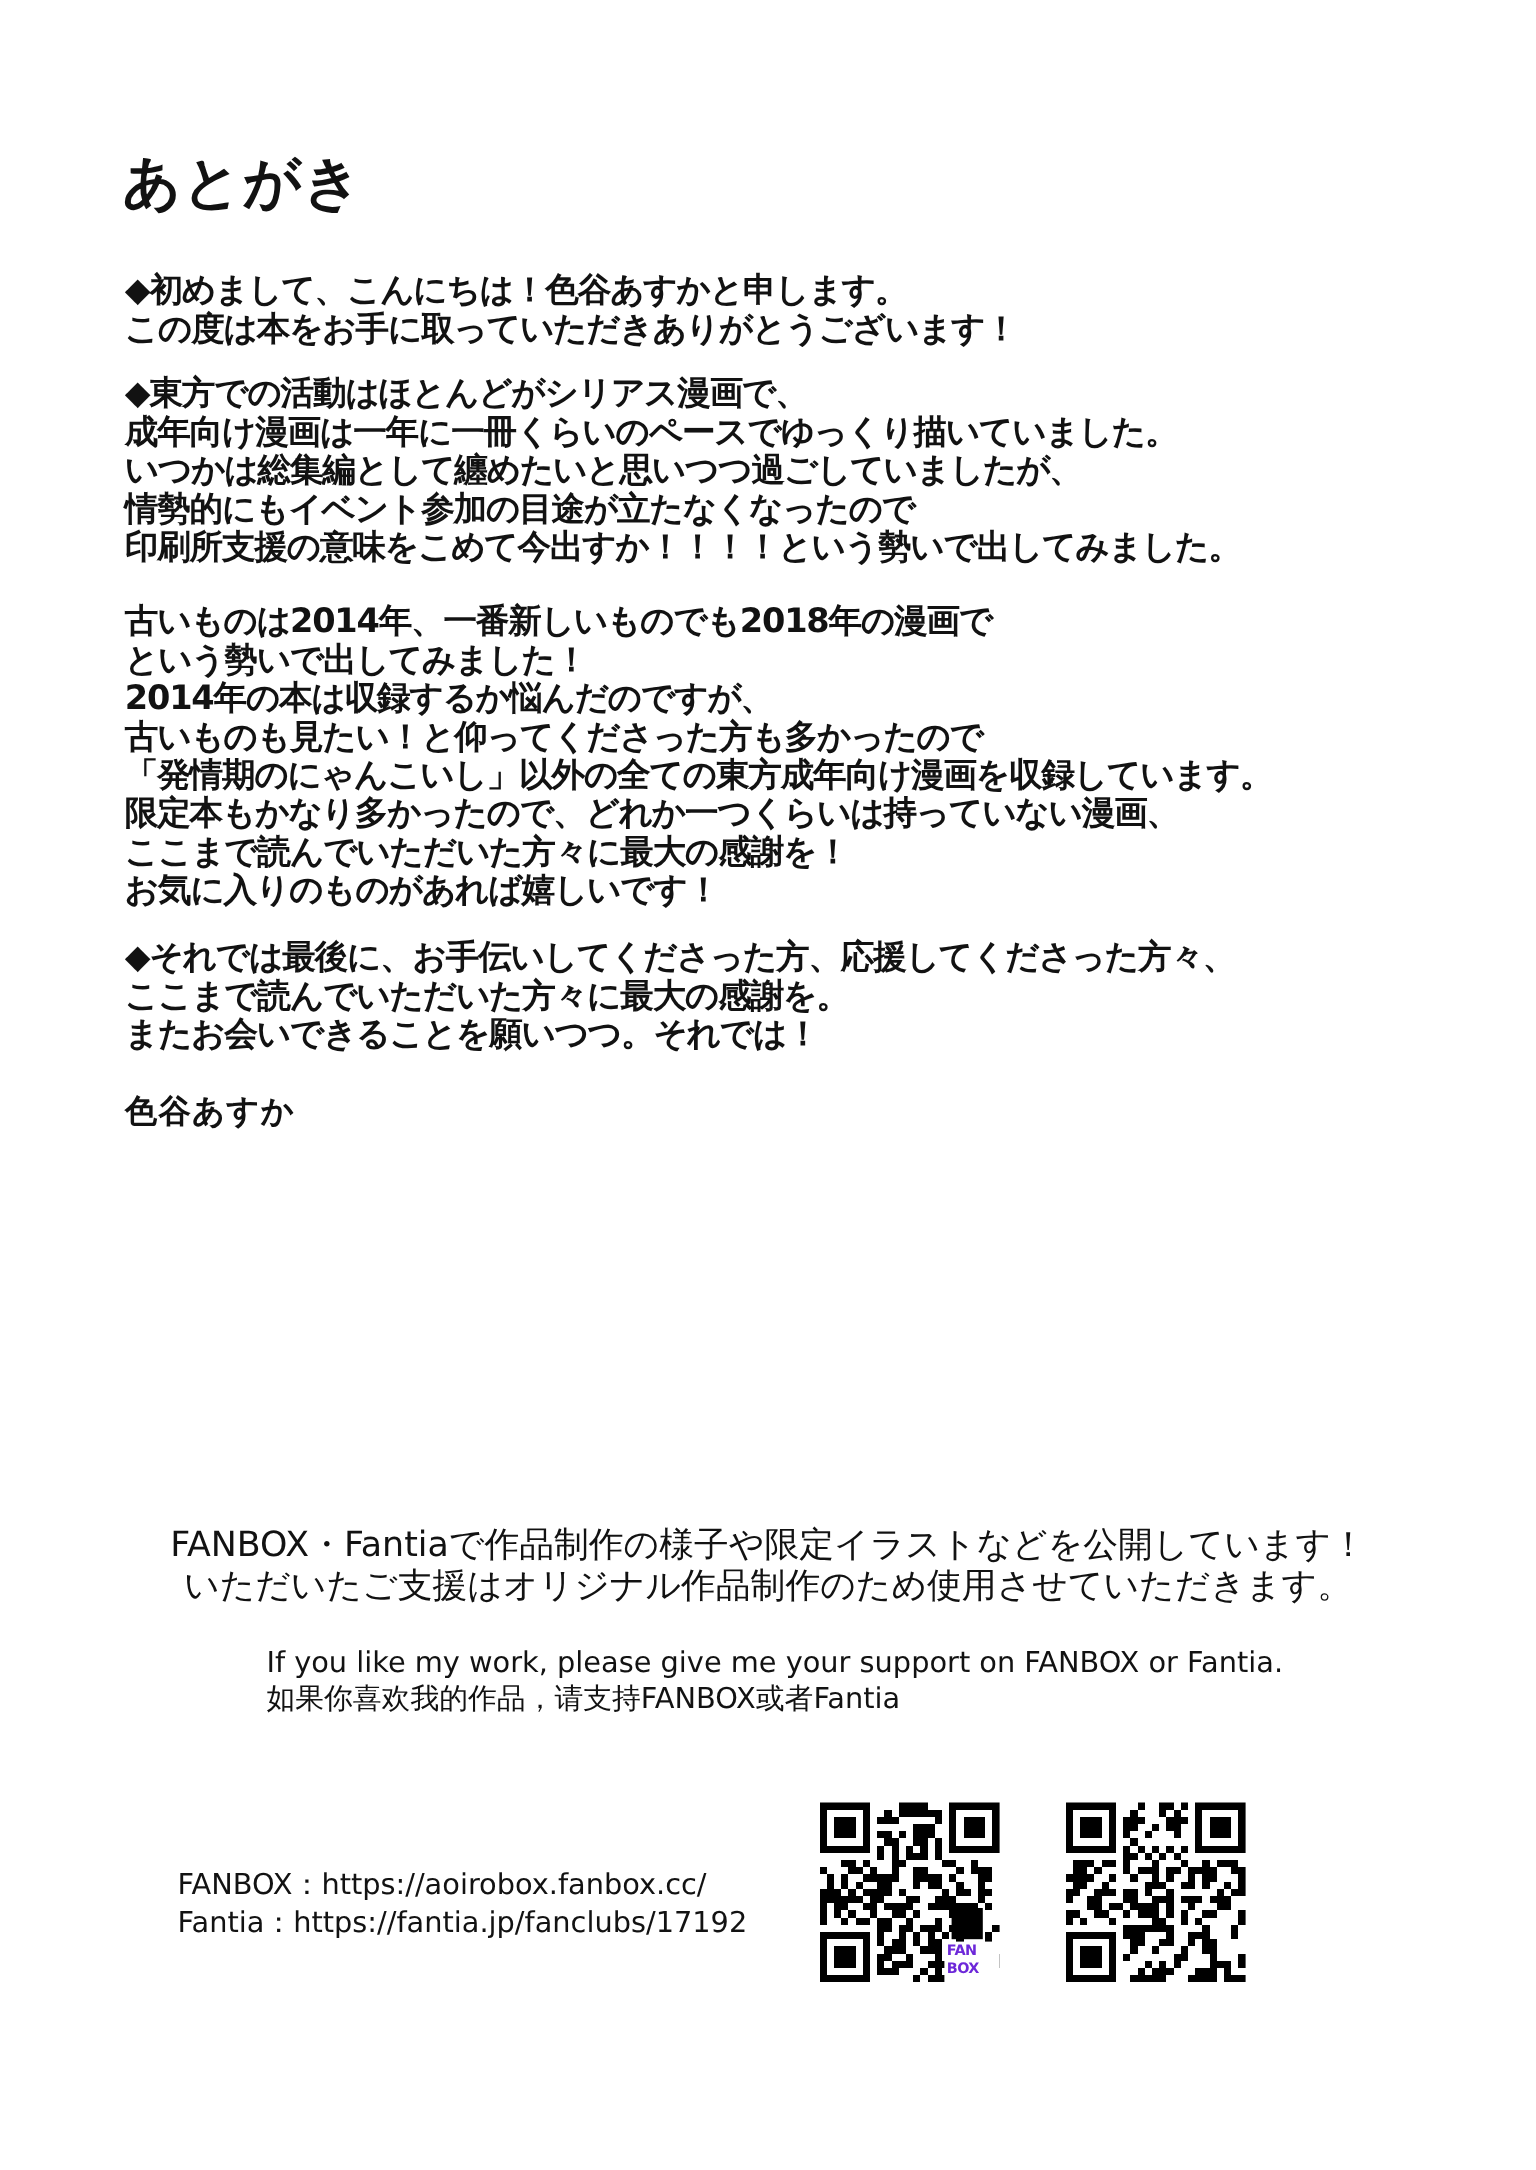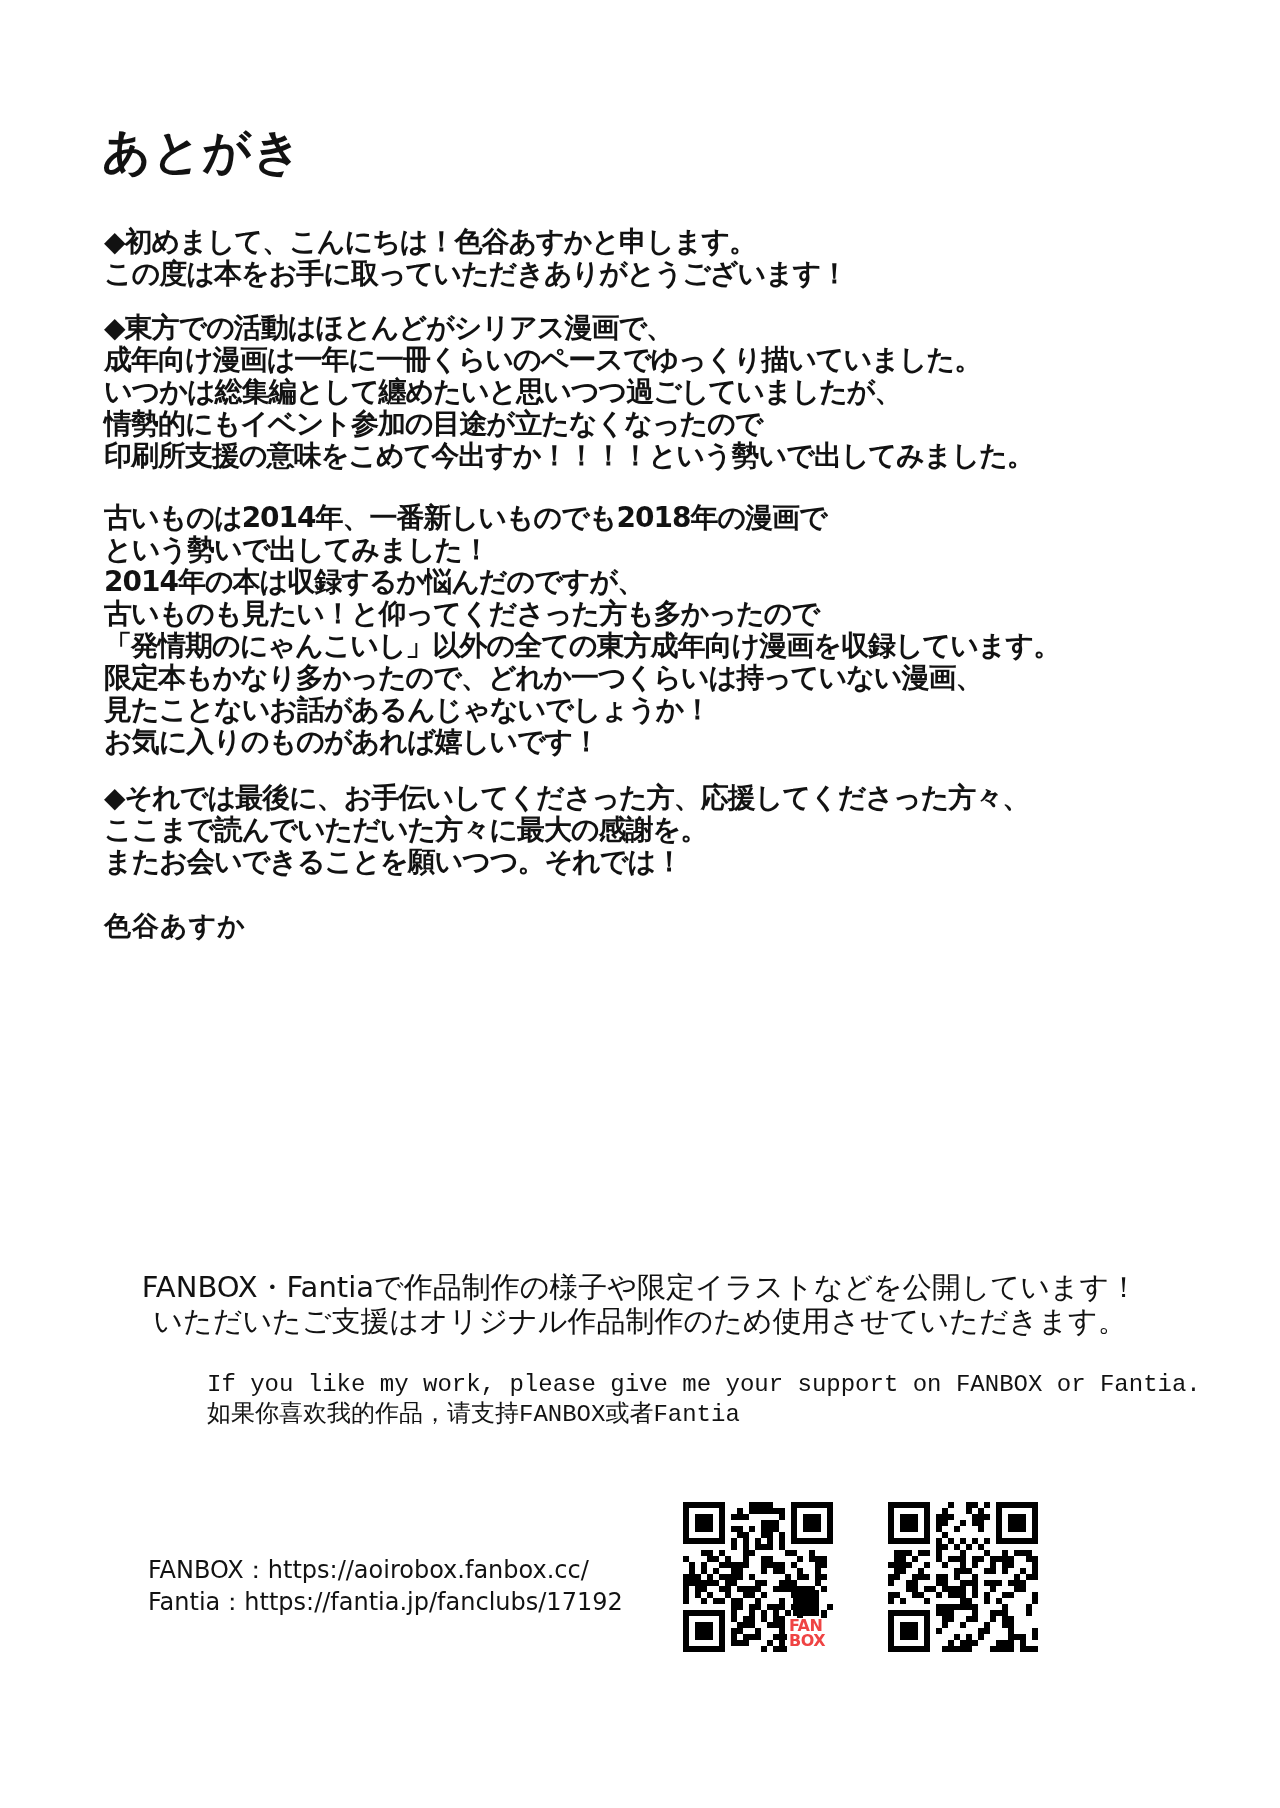--- a/index.html
+++ b/index.html
@@ -17,42 +17,42 @@
   }
   .para div{white-space:nowrap;}
   .signature{
     position:absolute;left:104px;top:908px;font-size:27px;font-weight:600;letter-spacing:1px;
   }
   .promo{
     position:absolute;left:10px;top:1270px;width:1260px;text-align:center;
     font-size:29px;font-weight:500;line-height:34px;letter-spacing:0;
   }
   .intl{
-    position:absolute;left:207px;top:1370px;width:840px;
-    font-size:24px;font-weight:400;line-height:30px;font-family:Liberation Mono, monospace;
+    position:absolute;left:222px;top:1370px;width:840px;
+    font-size:24px;font-weight:400;line-height:30px;
   }
   .intl .en{text-align:center;white-space:nowrap;}
   .intl .zh{text-align:left;white-space:nowrap;}
   .urls{
     position:absolute;left:148px;top:1554px;
     font-size:24px;font-weight:500;line-height:32px;white-space:nowrap;
   }
   .qr{
     position:absolute;top:1502px;width:150px;height:150px;background:#fff;
   }
   .qr-fanbox{left:683px;}
   .qr-fantia{left:888px;}
   .qr svg{position:absolute;left:0;top:0;width:100%;height:100%;}
   .qr-logo-square{
     position:absolute;right:14px;bottom:36px;width:26px;height:26px;background:#000;z-index:2;
   }
   .qr-fanbox-label{
     position:absolute;right:0;bottom:-2px;width:46px;height:36px;background:#fff;z-index:3;
-    font-size:16px;font-weight:700;line-height:15px;letter-spacing:-0.5px;
-    color:#ef4444;text-align:left;padding-left:2px;box-sizing:border-box;
+    font-size:12px;font-weight:700;line-height:15px;letter-spacing:-0.5px;
+    color:#6d28d9;text-align:left;padding-left:2px;box-sizing:border-box;
     font-family:"DejaVu Sans",sans-serif;
   }
 </style>
 </head>
 <body>
 
 <div class="page">
 
   <h1 class="title">あとがき</h1>
 
@@ -69,21 +69,21 @@
     <div>印刷所支援の意味をこめて今出すか！！！！という勢いで出してみました。</div>
   </div>
 
   <div class="para" style="top:502px">
     <div>古いものは2014年、一番新しいものでも2018年の漫画で</div>
     <div>という勢いで出してみました！</div>
     <div>2014年の本は収録するか悩んだのですが、</div>
     <div>古いものも見たい！と仰ってくださった方も多かったので</div>
     <div>「発情期のにゃんこいし」以外の全ての東方成年向け漫画を収録しています。</div>
     <div>限定本もかなり多かったので、どれか一つくらいは持っていない漫画、</div>
-    <div>見たことないお話があるんじゃないでしょうか！</div>
+    <div>ここまで読んでいただいた方々に最大の感謝を！</div>
     <div>お気に入りのものがあれば嬉しいです！</div>
   </div>
 
   <div class="para" style="top:782px">
     <div>◆それでは最後に、お手伝いしてくださった方、応援してくださった方々、</div>
     <div>ここまで読んでいただいた方々に最大の感謝を。</div>
     <div>またお会いできることを願いつつ。それでは！</div>
   </div>
 
   <div class="signature">色谷あすか</div>

